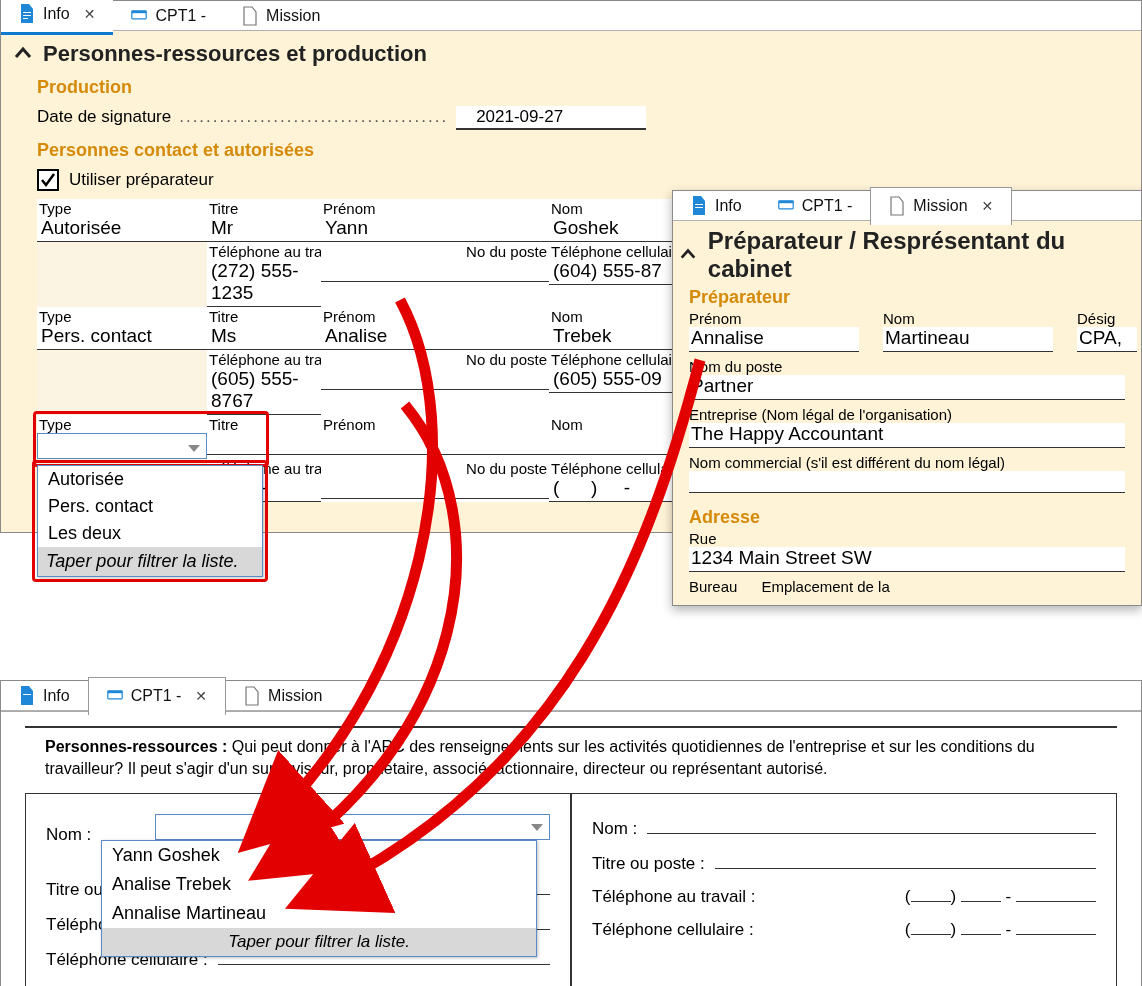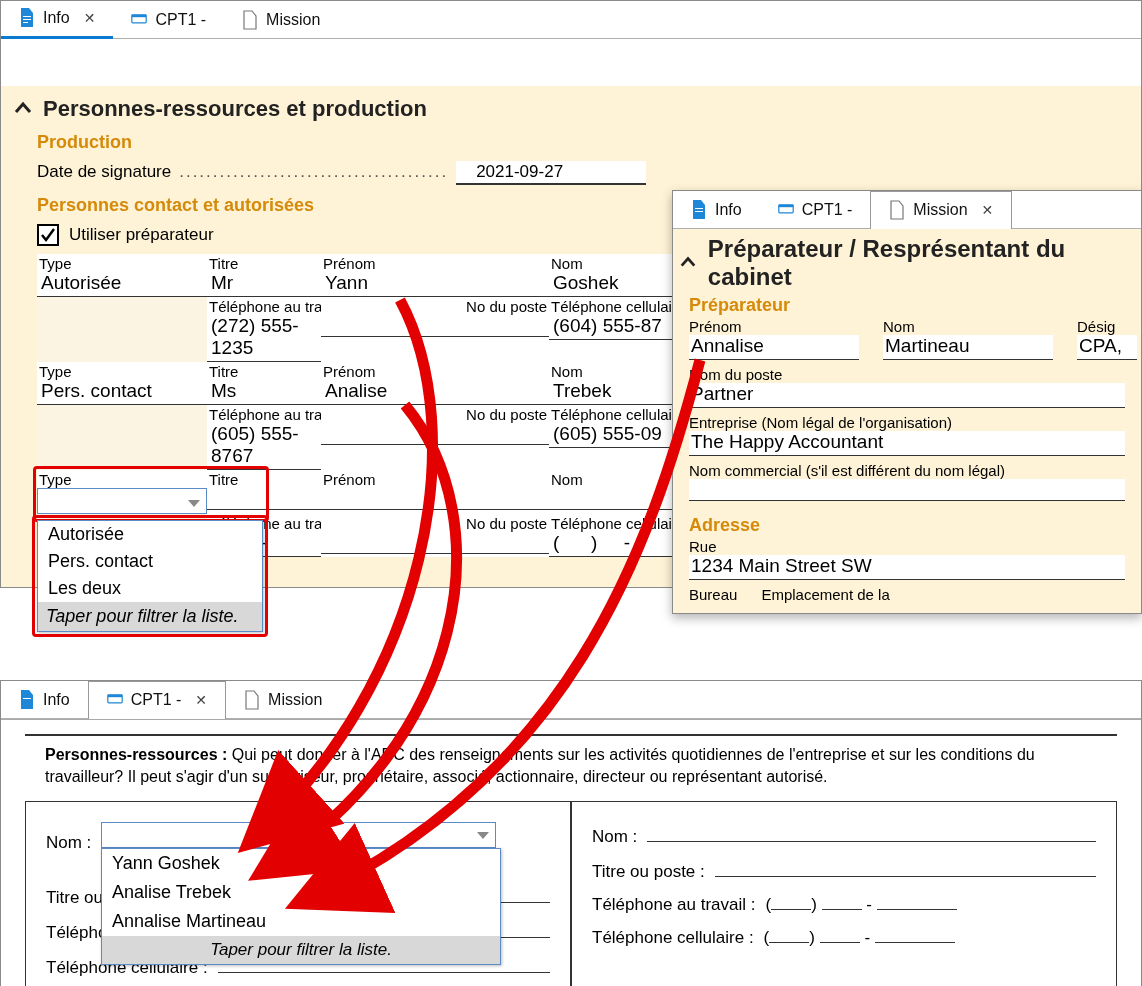--- a/index.html
+++ b/index.html
@@ -1,26 +1,26 @@
 <!DOCTYPE html>
 <html><head>
 <meta charset="utf-8">
 <style>
   * { box-sizing: border-box; margin: 0; padding: 0; }
   html, body { width: 1142px; height: 986px; font-family: Arial, Helvetica, sans-serif; font-size: 16px; background: #fff; overflow: hidden; }
   .page { position: relative; width: 1142px; height: 986px; }
 
   
   .panel1 { position: absolute; left: 0; top: 0; width: 1142px; border: 1px solid #8a8a8a; }
-  .tabbar { display: flex; align-items: center; height: 38px; background: #fff; border-bottom: 1px solid #b0b0b0; }
+  .tabbar { display: flex; align-items: center; height: 30px; background: #fff; border-bottom: 1px solid #b0b0b0; }
   .tab { display: flex; align-items: center; padding: 0 18px; height: 38px; gap: 8px; font-size: 16px; color: #111; }
   .tab.active { background: #fff; border-bottom: 3px solid #0a7bd0; }
   .tab .close { font-size: 14px; color: #444; margin-left: 6px; }
   .tab-icon { width: 16px; height: 20px; display: inline-flex; }
-  .body1 { background: #fff3d7; padding: 10px 0 30px 0; margin-top: 47px; }
+  .body1 { background: #fff3d7; padding: 10px 0 30px 0; }
   .section-row { display: flex; align-items: center; gap: 10px; padding: 0 12px; }
   .collapse-icon { width: 20px; height: 20px; display: inline-flex; align-items: center; justify-content: center; }
   .section-title { font-size: 22px; font-weight: bold; color: #222; }
   .sub-title { color: #d58a0a; font-weight: bold; font-size: 18px; margin: 10px 0 8px 36px; }
   .field-line { display: flex; align-items: baseline; gap: 8px; margin: 2px 0 0 36px; font-size: 17px; }
   .dots { flex: 0 0 auto; letter-spacing: 2px; color: #555; }
   .underlined-input { border: none; border-bottom: 2px solid #333; background: #fff; font-size: 17px; padding: 1px 20px; height: 24px; }
   .checkbox-row { display: flex; align-items: center; gap: 10px; margin: 8px 0 8px 36px; font-size: 17px; }
   .checkbox { width: 22px; height: 22px; border: 2px solid #000; display: inline-flex; align-items: center; justify-content: center; background: #fff; }
 
@@ -48,27 +48,27 @@
   .panel2 .flbl { font-size: 15px; }
   .panel2 .fval { font-size: 19px; border-bottom: 1px solid #333; min-height: 22px; padding: 0 2px 2px 2px; background: #fff; }
   .panel2 .single { margin: 6px 16px 0 16px; }
 
   
   .panel3 { position: absolute; left: 0; top: 680px; width: 1142px; border: 1px solid #8a8a8a; z-index: 10; }
   .panel3 .body3 { background: #fff; padding: 14px 24px; border-top: 1px solid #aaa; }
   .desc { font-size: 16px; line-height: 1.35; margin: 8px 20px 14px 20px; }
   .two-col { display: grid; grid-template-columns: 1fr 1fr; gap: 0; }
   .col { border: 1px solid #333; padding: 10px 20px 20px 20px; }
-  .kv { display: flex; align-items: baseline; gap: 10px; margin: 10px 0; font-size: 17px; }
+  .kv { display: flex; align-items: baseline; gap: 10px; margin: 10px 0; font-size: 17px; justify-content: space-between; }
   .kv .kvline { flex: 1; border-bottom: 1px solid #333; min-height: 20px; }
   .phone-blank { display: inline-flex; align-items: baseline; gap: 0; }
   .phone-blank span { display: inline-block; border-bottom: 1px solid #333; min-width: 40px; height: 18px; }
 
   .nom-drop-wrap { position: relative; }
-  .nom-drop { position: absolute; left: 0; top: 26px; width: 400px; background: #fff; border: 1px solid #5b8ac7; box-shadow: 1px 1px 3px rgba(0,0,0,.25); z-index: 60; }
+  .nom-drop { position: absolute; left: 0; top: 26px; width: 436px; background: #fff; border: 1px solid #5b8ac7; box-shadow: 1px 1px 3px rgba(0,0,0,.25); z-index: 60; }
   .nom-drop .opt { padding: 4px 10px; font-size: 18px; }
   .nom-drop .filter-hint { background: #d8d8d8; font-style: italic; text-align: center; padding: 4px; }
   .nom-input { width: 395px; border: 1px solid #5b8ac7; height: 26px; position: relative; background: #fff; }
   .nom-input .drop-triangle { bottom: 8px; }
 
   
   .arrows { position: absolute; left: 0; top: 0; width: 1142px; height: 986px; pointer-events: none; z-index: 100; }
 </style>
 </head>
 <body>

